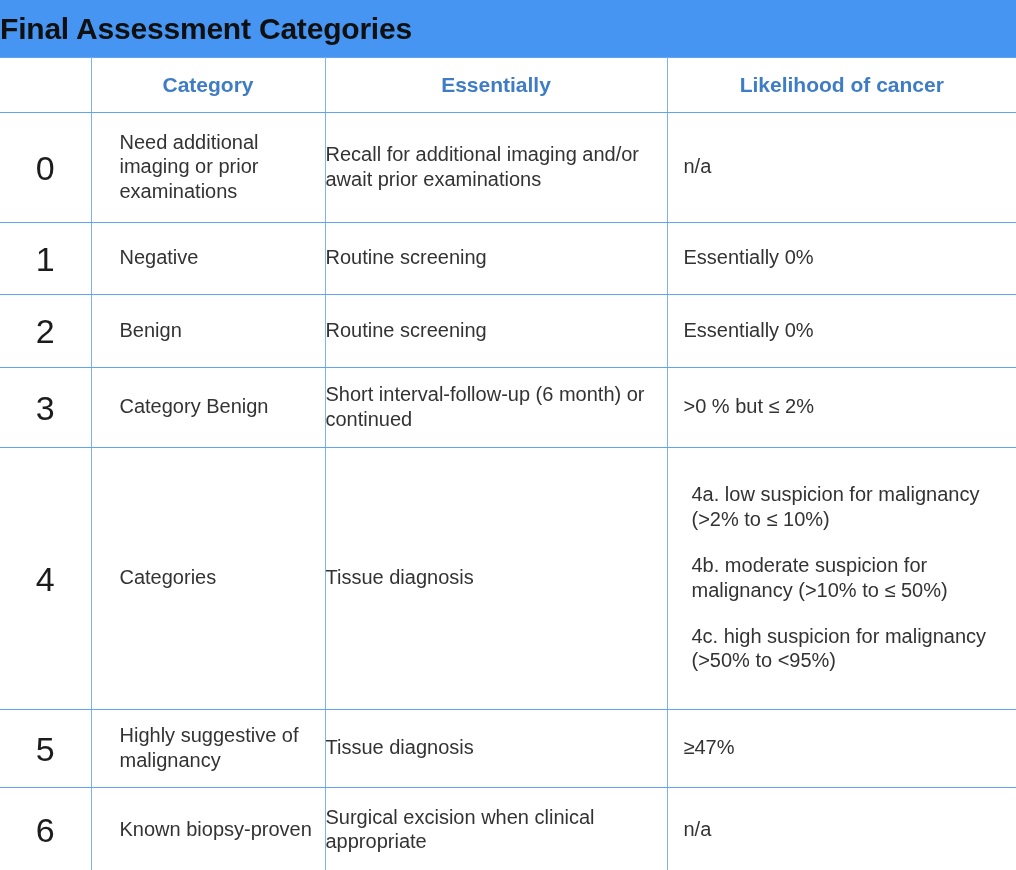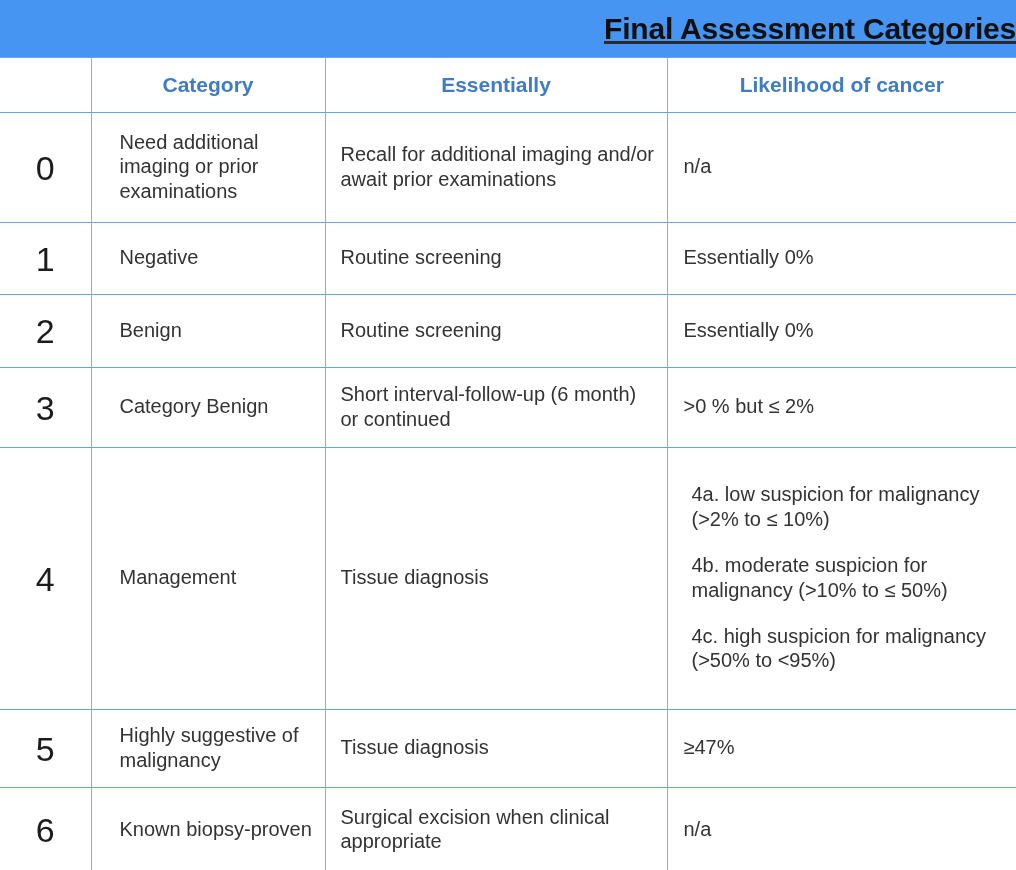--- a/index.html
+++ b/index.html
@@ -23,23 +23,22 @@
     background: #ffffff;
   }
 
   
   .title-bar {
     width: 100%;
     height: 57px;
     background: #4795f2;
     display: flex;
     align-items: center;
-    justify-content: flex-end;
+    justify-content: flex-start;
     box-sizing: border-box;
-    text-decoration: underline;
   }
   .title-text {
     font-size: 30px;
     font-weight: bold;
     color: #101010;
     letter-spacing: -0.2px;
     line-height: 1;
   }
 
   
@@ -85,21 +84,21 @@
   }
   tbody td.num {
     text-align: center;
     font-size: 34px;
     font-weight: 400;
     color: #1c1c1c;
     padding: 0;
     line-height: 1;
   }
   tbody td.cat { padding-left: 28px; }
-  tbody td.man { padding-left: 15px; }
+  tbody td.man { padding-left: 0; }
   tbody td.lik { padding-left: 16px; }
 
   .sub-list { margin: 8px; }
   .sub-item { margin: 0 0 22px 0; }
   .sub-item:last-child { margin-bottom: 0; }
 
   tr.r0 td { height: 110px; }
   tr.r1 td { height: 72px; }
   tr.r2 td { height: 73px; }
   tr.r3 td { height: 80px; }
@@ -156,21 +155,21 @@
 
       <tr class="r3">
         <td class="num">3</td>
         <td class="cat">Category Benign</td>
         <td class="man">Short interval-follow-up (6 month) or continued</td>
         <td class="lik">&gt;0 % but ≤ 2%</td>
       </tr>
 
       <tr class="r4">
         <td class="num">4</td>
-        <td class="cat">Management</td>
+        <td class="cat">Categories</td>
         <td class="man">Tissue diagnosis</td>
         <td class="lik">
           <div class="sub-list">
             <div class="sub-item">4a. low suspicion for malignancy (&gt;2% to ≤ 10%)</div>
             <div class="sub-item">4b. moderate suspicion for malignancy (&gt;10% to ≤ 50%)</div>
             <div class="sub-item">4c. high suspicion for malignancy (&gt;50% to &lt;95%)</div>
           </div>
         </td>
       </tr>
 

